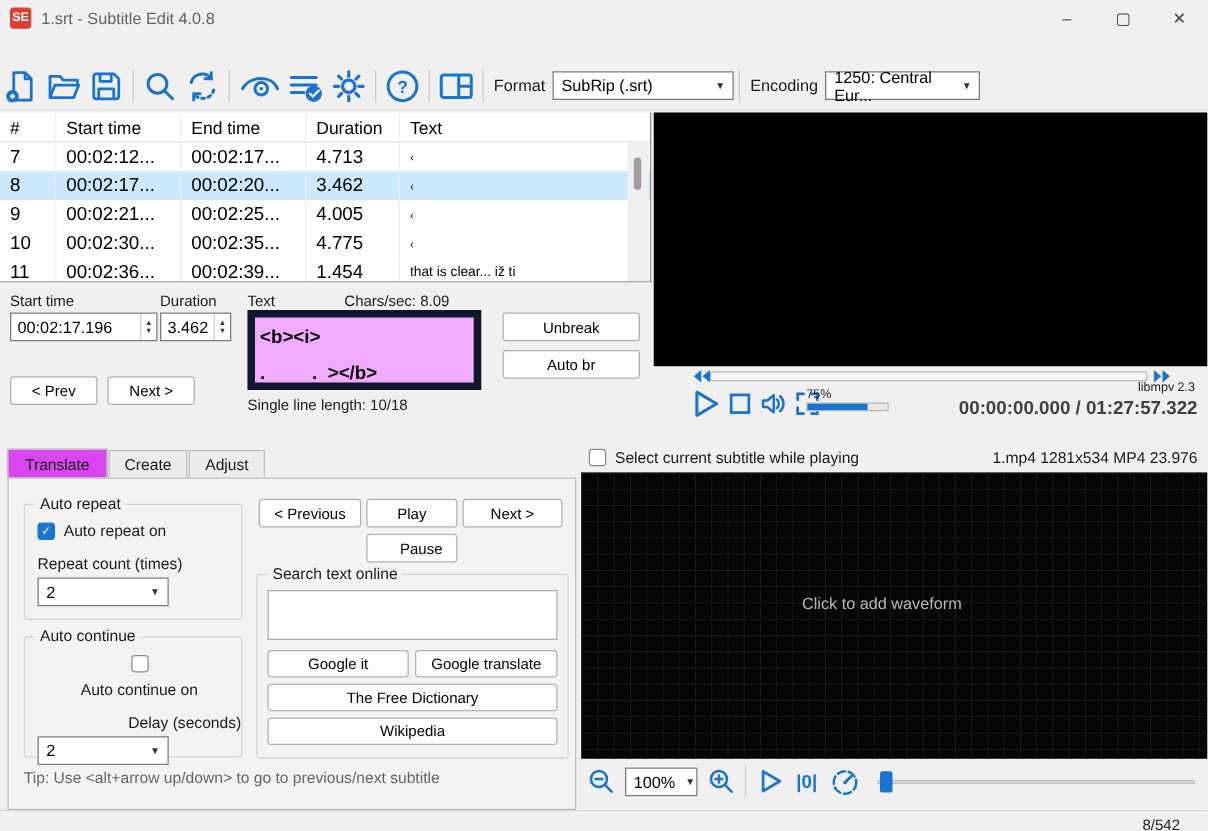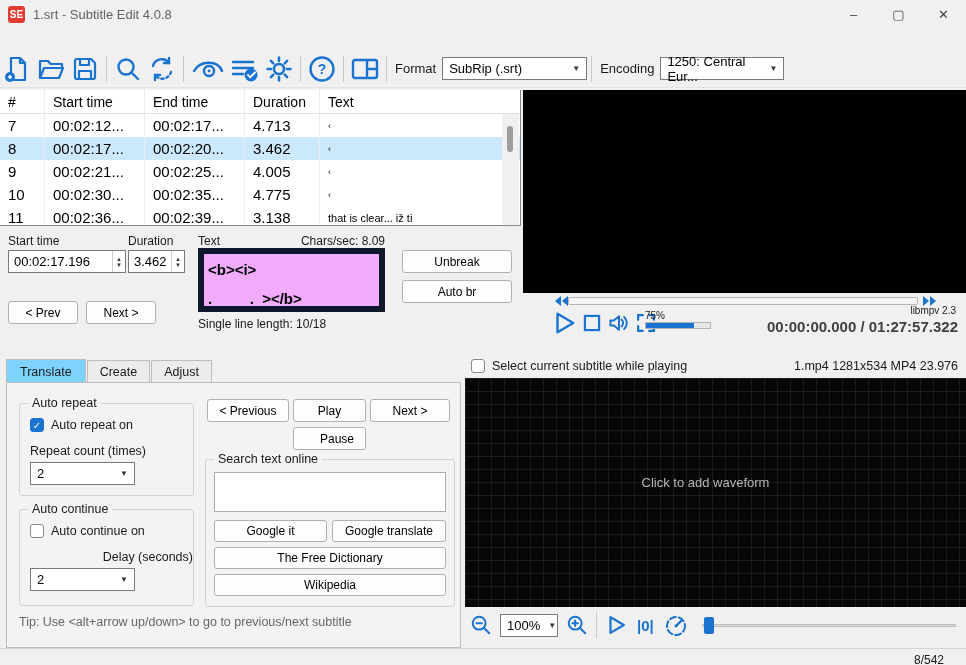--- a/index.html
+++ b/index.html
@@ -55,21 +55,21 @@
   .timebig { font-size:15px; font-weight:bold; color:#404040; }
   .libmpv { font-size:10px; color:#222; }
   .volwrap { position:absolute; left:122px; top:2px; }
   .vollabel { font-size:10px; color:#222; }
   .voltrack { width:66px; height:7px; background:#e8e8e8; border:1px solid #b5b5b5; margin-top:1px; position:relative; }
   .volfill { position:absolute; left:0; top:0; bottom:0; width:75%; background:#1a73cf; }
 
   
   .tabstrip { left:6px; top:360px; height:23px; display:flex; align-items:flex-end; }
   .tab { font-size:12.5px; padding:4px 12px; border:1px solid #bdbdbd; border-bottom:none; background:#ececec; color:#1a1a1a; margin-right:1px; }
-  .tab.active { background:#7dd3fc; padding:5px 13px; position:relative; top:1px; }
+  .tab.active { background:#d946ef; padding:5px 13px; position:relative; top:1px; }
   .tabpanel { left:6px; top:382px; width:455px; height:266px; background:#f3f3f3; border:1px solid #bdbdbd; }
   .gbox { position:absolute; border:1px solid #d2d2d2; border-radius:3px; }
   .gbox .gtitle { position:absolute; top:-8px; left:8px; background:#f3f3f3; padding:0 4px; font-size:12.5px; color:#1a1a1a; }
   .cbrow { display:flex; align-items:center; gap:7px; font-size:12.5px; color:#1a1a1a; }
   .cbox { width:14px; height:14px; border-radius:3px; border:1px solid #8a8a8a; background:#fff; display:flex; align-items:center; justify-content:center; }
   .cbox.on { background:#1a73cf; border-color:#1a73cf; color:#fff; font-size:10px; }
   .tip { font-size:12.5px; color:#666; }
   .searchinput { background:#fff; border:1px solid #ababab; }
 
   
@@ -235,21 +235,21 @@
         <div class="lc c-dur">4.775</div>
       <div class="lc c-text">
           <span style="font-size:9px">‹</span>
           <span style="font-size:9px">.</span>
         </div>
     </div>
     <div class="lrow">
       <div class="lc c-num">11</div>
         <div class="lc c-start">00:02:36...</div>
       <div class="lc c-end">00:02:39...</div>
-        <div class="lc c-dur">3.138</div>
+        <div class="lc c-dur">1.454</div>
       <div class="lc c-text">
           <span style="font-size:11px">that is clear... iž ti</span>
           <span style="font-size:9px"></span>
         </div>
     </div>
     <div class="vsb">
         <div class="thumb"></div>
       </div>
   </div>
 
@@ -264,21 +264,21 @@
     </div>
     <div class="abs flabel" style="left:128px; top:8px;">Duration</div>
     <div class="abs spin" style="left:128px; top:24px; width:57px;">
       <span>3.462</span>
       <span class="arrows">
           <span>▲</span>
           <span>▼</span>
         </span>
     </div>
     <div class="abs flabel" style="left:198px; top:8px;">Text</div>
-    <div class="abs flabel" style="left:250px; top:8px; width:135px; text-align:right;">Chars/sec: 8.09</div>
+    <div class="abs flabel" style="left:250px; top:8px; width:135px; text-align:center;">Chars/sec: 8.09</div>
     <div class="abs txtarea" style="left:198px; top:22px; width:187px; height:64px;">&lt;b&gt;&lt;i&gt;
 .         .  &gt;&lt;/b&gt;</div>
     <div class="abs flabel" style="left:198px; top:91px;">Single line length: 10/18</div>
     <div class="abs btn" style="left:8px; top:75px; width:70px; height:23px;">&lt; Prev</div>
     <div class="abs btn" style="left:86px; top:75px; width:70px; height:23px;">Next &gt;</div>
     <div class="abs btn" style="left:402px; top:24px; width:110px; height:23px;">Unbreak</div>
     <div class="abs btn" style="left:402px; top:54px; width:110px; height:23px;">Auto br</div>
   </div>
 
   <div class="abs videoarea"></div>
@@ -331,21 +331,21 @@
         <span>Auto repeat on</span>
       </div>
       <div class="flabel" style="margin:12px 0 0 10px; font-size:12.5px;">Repeat count (times)</div>
       <div class="select" style="margin:4px 0 0 10px; width:105px;">
         <span>2</span>
           <span class="car">▼</span>
       </div>
     </div>
     <div class="gbox" style="left:12px; top:126px; width:175px; height:97px;text-align:right;">
       <div class="gtitle">Auto continue</div>
-      <div class="cbrow" style="margin:14px 0 0 10px;">
+      <div class="cbrow" style="margin:14px 0 0 10px;flex-direction:column;">
         <span class="cbox"></span>
         <span>Auto continue on</span>
       </div>
       <div class="flabel" style="margin:12px 0 0 10px; font-size:12.5px;">Delay (seconds)</div>
       <div class="select" style="margin:4px 0 0 10px; width:105px;">
         <span>2</span>
           <span class="car">▼</span>
       </div>
     </div>
     <div class="abs btn" style="left:200px; top:16px; width:82px; height:23px;">&lt; Previous</div>

